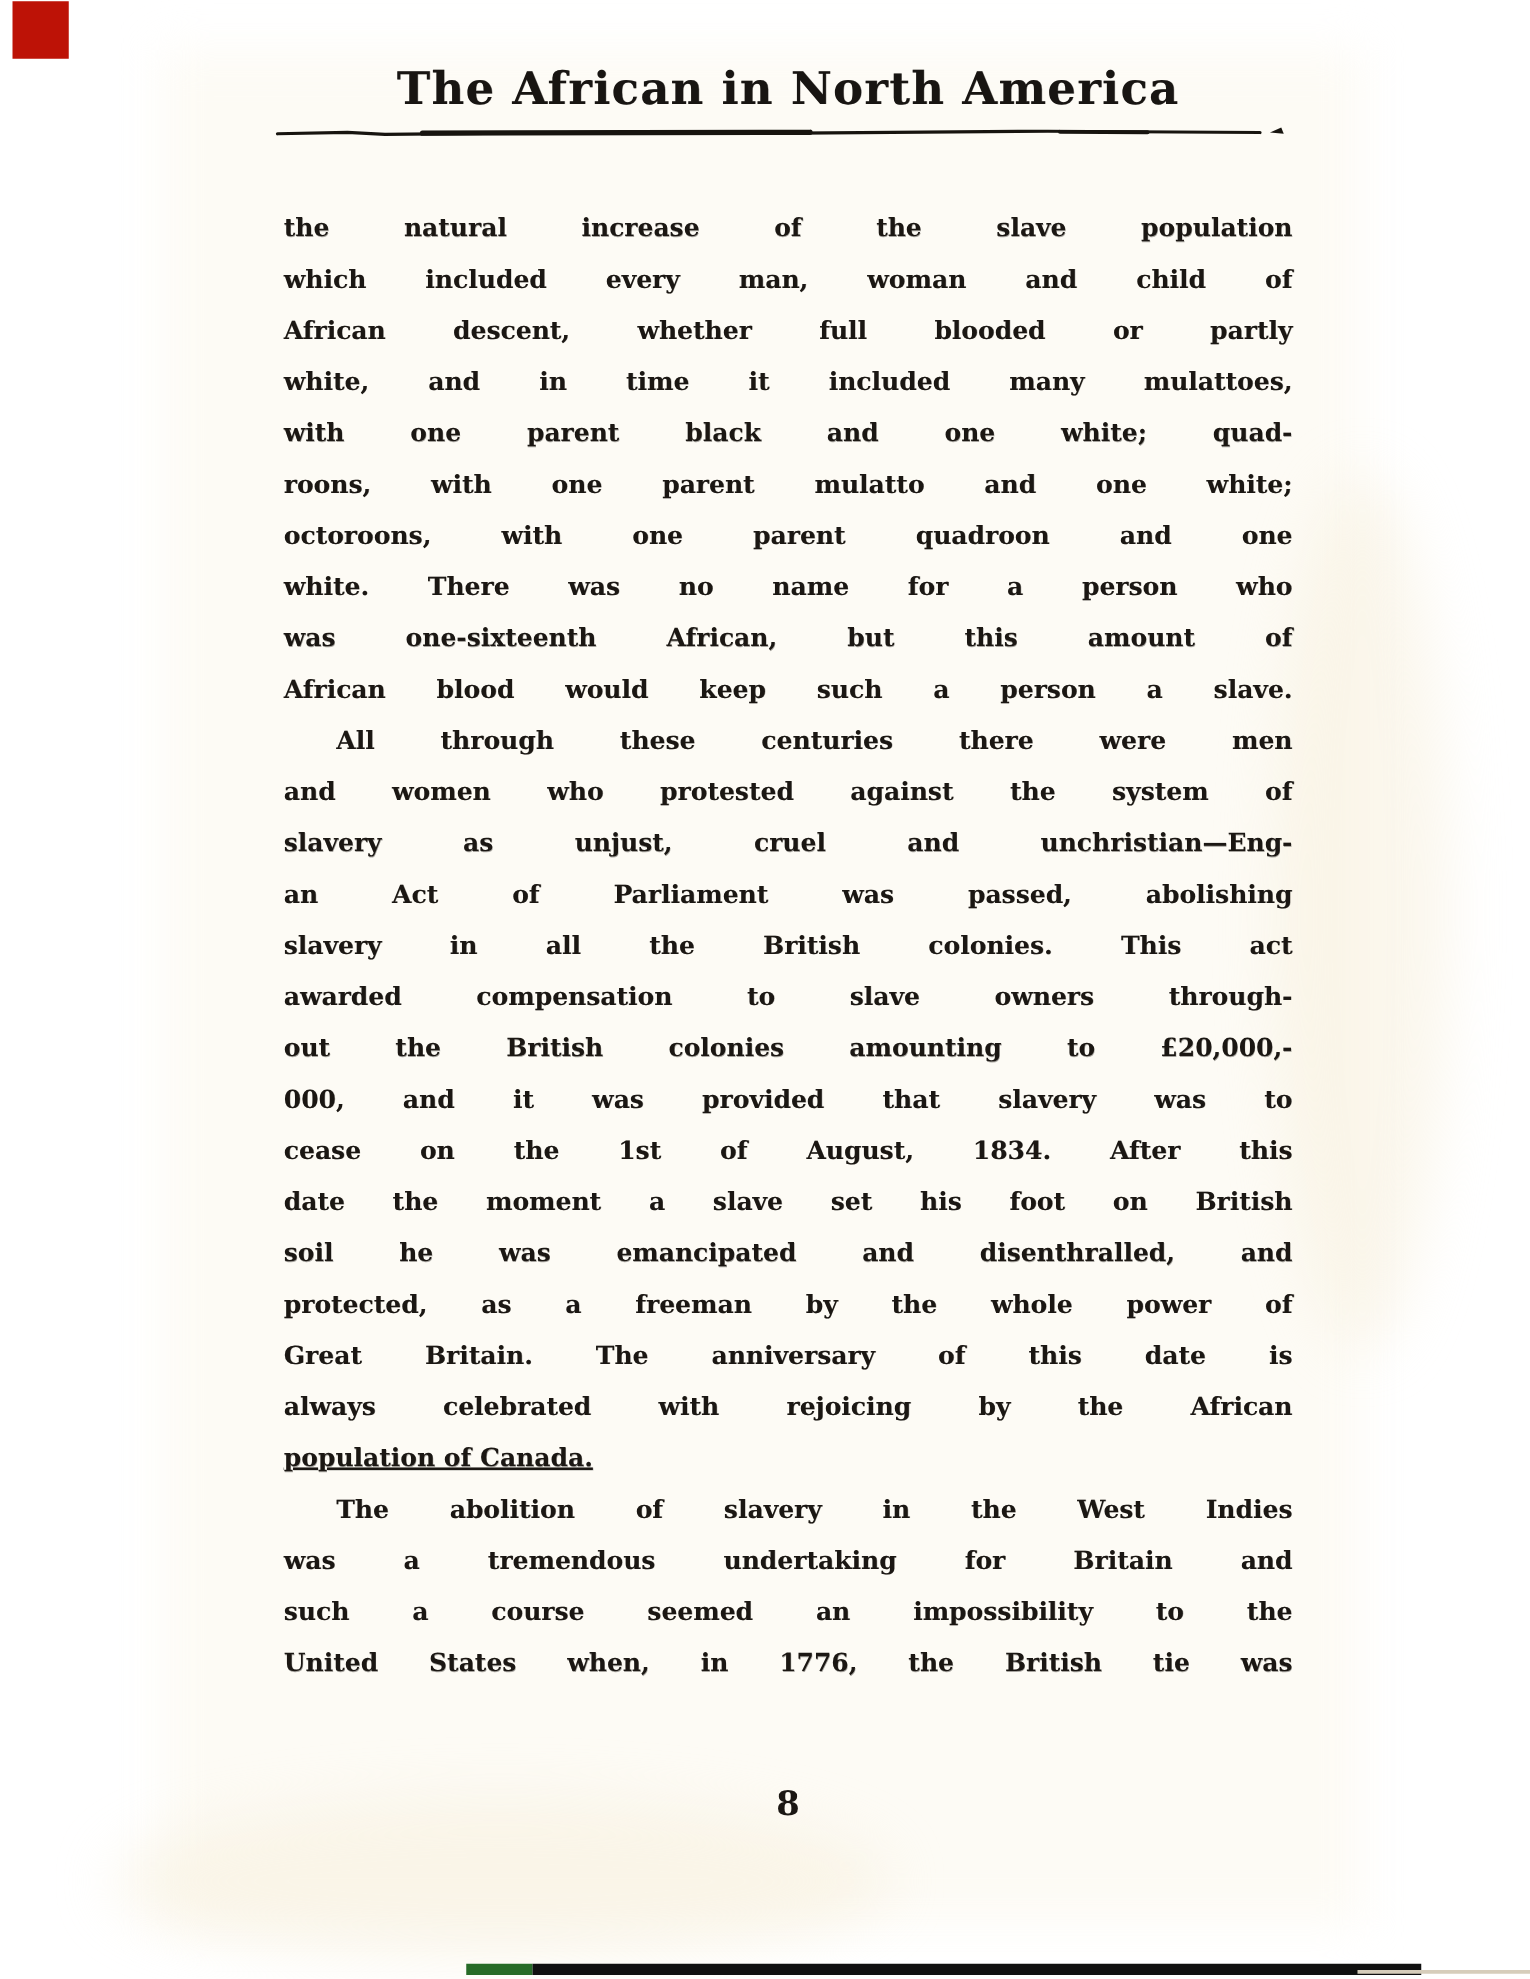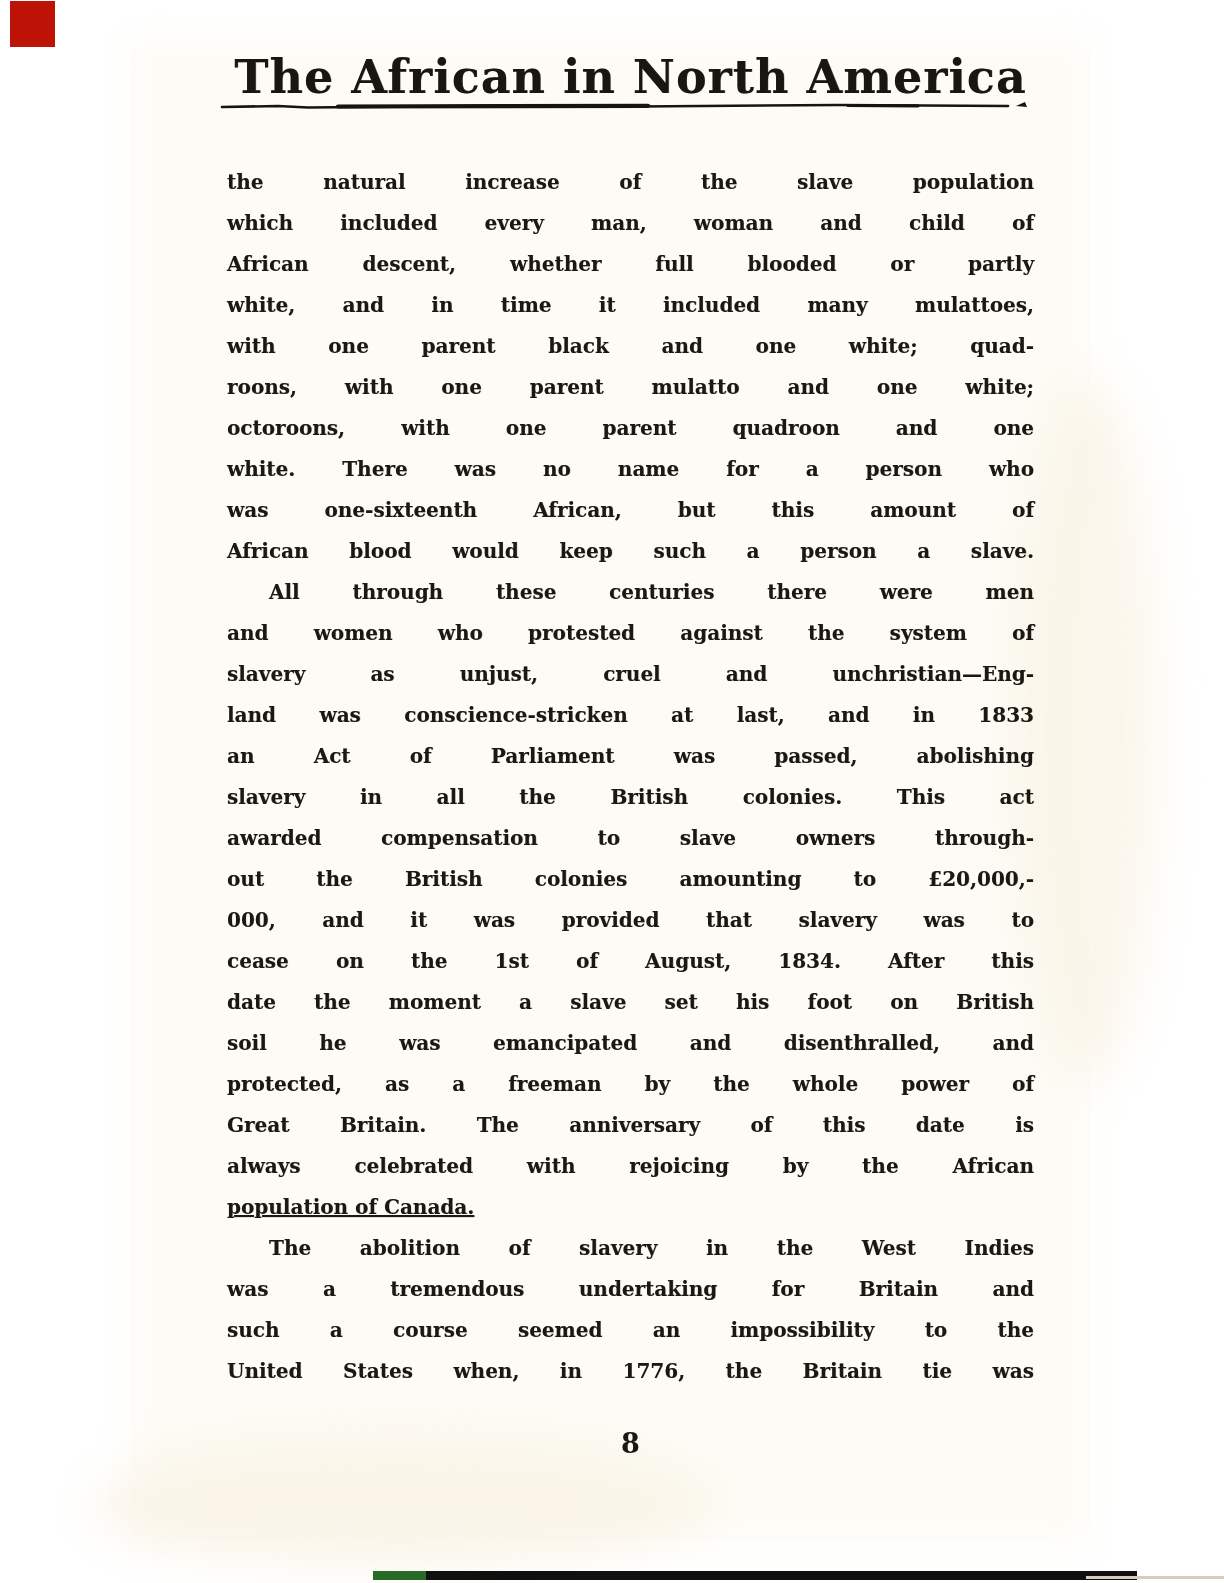--- a/index.html
+++ b/index.html
@@ -28,21 +28,21 @@
     pointer-events: none;
   }
   .blob-a { left: 90px;  top: 1440px; width: 620px; height: 130px; }
   .blob-b { left: 1020px; top: 380px; width: 140px; height: 700px; }
 
   .page-title {
     position: absolute;
     left: 227px; top: 50px;
     width: 807px;
     text-align: center;
-    font-size: 46px;
+    font-size: 36px;
     font-weight: 700;
     letter-spacing: 1px;
     color: #181512;
     text-shadow: 0.4px 0.4px 0 rgba(24,21,18,0.4);
   }
   .title-rule {
     position: absolute;
     left: 218px; top: 96px;
     width: 830px; height: 18px;
   }
@@ -119,37 +119,36 @@
   <div class="line">white, and in time it included many mulattoes,</div>
   <div class="line">with one parent black and one white; quad-</div>
   <div class="line">roons, with one parent mulatto and one white;</div>
   <div class="line">octoroons, with one parent quadroon and one</div>
   <div class="line">white.  There was no name for a person who</div>
   <div class="line">was one-sixteenth African, but this amount of</div>
   <div class="line">African blood would keep such a person a slave.</div>
   <div class="line indent">All through these centuries there were men</div>
   <div class="line">and women who protested against the system of</div>
   <div class="line">slavery as unjust, cruel and unchristian—Eng-</div>
-  <div class="line">land was conscience-stricken at last, and in 1833</div>
   <div class="line">an Act of Parliament was passed, abolishing</div>
   <div class="line">slavery in all the British colonies.  This act</div>
   <div class="line">awarded compensation to slave owners through-</div>
   <div class="line">out the British colonies amounting to £20,000,-</div>
   <div class="line">000, and it was provided that slavery was to</div>
   <div class="line">cease on the 1st of August, 1834.  After this</div>
   <div class="line">date the moment a slave set his foot on British</div>
   <div class="line">soil he was emancipated and disenthralled, and</div>
   <div class="line">protected, as a freeman by the whole power of</div>
   <div class="line">Great Britain.  The anniversary of this date is</div>
   <div class="line">always celebrated with rejoicing by the African</div>
   <div class="line short">population of Canada.</div>
   <div class="line indent">The abolition of slavery in the West Indies</div>
   <div class="line">was a tremendous undertaking for Britain and</div>
   <div class="line">such a course seemed an impossibility to the</div>
-  <div class="line">United States when, in 1776, the Britain tie was</div>
+  <div class="line">United States when, in 1776, the British tie was</div>
 </div>
 
 <div class="page-number">8</div>
 
 <div class="corner-mark" style="background: rgb(189, 18, 6);"></div>
 <div class="bottom-bar-green" style="background: rgb(39, 107, 39);"></div>
 <div class="bottom-bar-black" style="background: rgb(16, 16, 16);"></div>
 <div class="bottom-edge-faint" style="background: rgb(214, 205, 187);"></div>
 
 </body></html>

